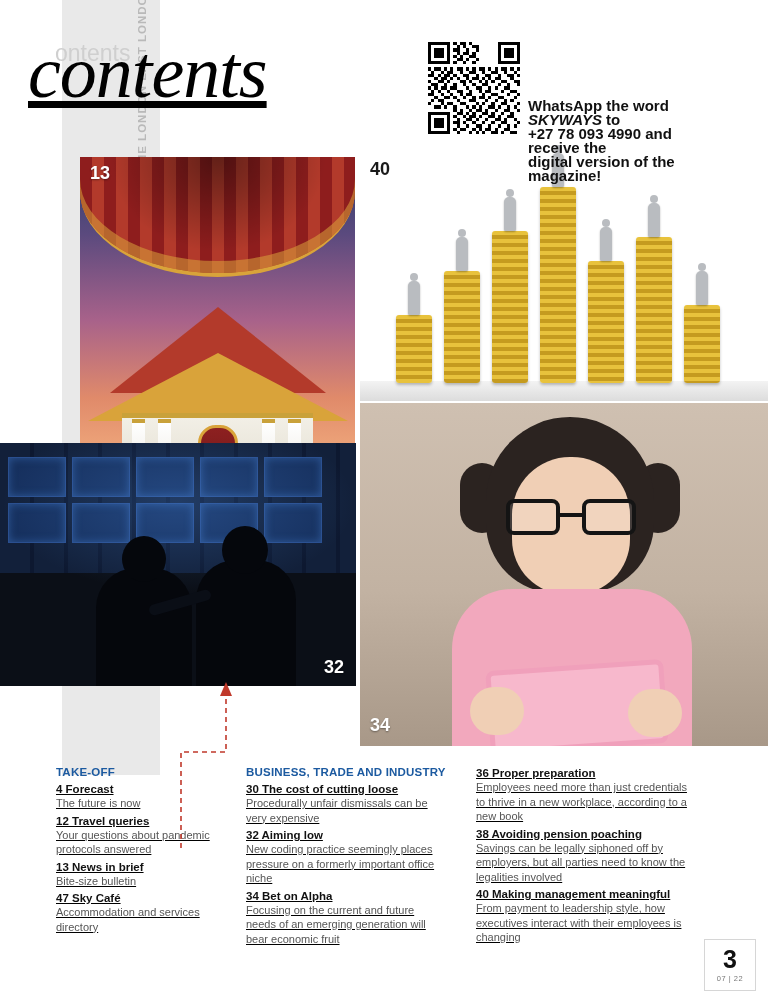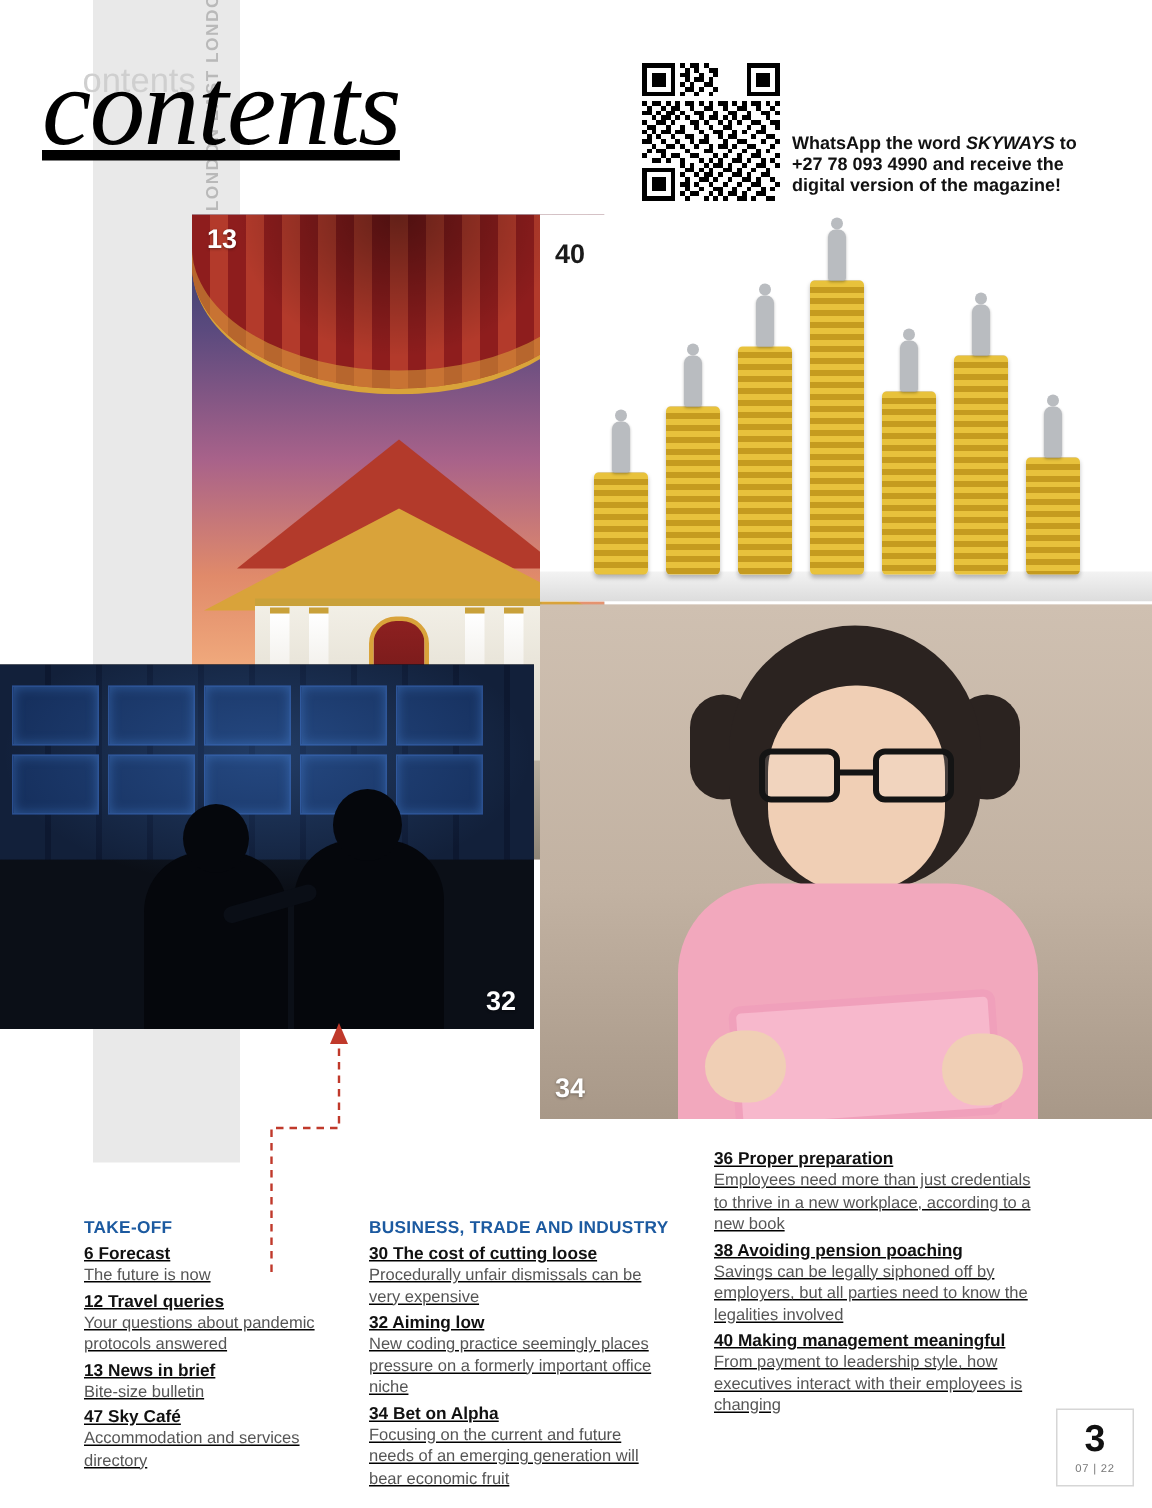--- a/index.html
+++ b/index.html
@@ -68,23 +68,23 @@
     width: 300px; height: 96px;
     z-index: 6;
   }
   .qr-code {
     position: absolute; left: 0; top: 0;
     width: 92px; height: 92px;
     background: #ffffff;
   }
   .qr-text {
     position: absolute;
-    left: 100px; top: 46px;
+    left: 100px; top: 57px;
     width: 196px;
-    font-size: 12px;
+    font-size: 15px;
     line-height: 14px;
     font-weight: bold;
     color: #111;
   }
   .qr-text .kw {
     font-style: italic;
     font-weight: bold;
   }
 
   
@@ -96,21 +96,21 @@
   .img .num {
     position: absolute;
     font-size: 18px;
     font-weight: bold;
     color: #ffffff;
     z-index: 3;
     text-shadow: 0 1px 2px rgba(0,0,0,.4);
   }
 
   
-  #img-temple { left: 80px; top: 143px; width: 275px; height: 430px; margin-left: 48px; }
+  #img-temple { left: 80px; top: 157px; width: 275px; height: 430px; }
   #img-temple .num { left: 10px; top: 6px; }
   .temple-sky {
     position: absolute; left: 0; top: 0; width: 100%; height: 100%;
     background:
       linear-gradient(180deg,#2e3d6b 0%, #5b4a7e 18%, #a8628a 38%, #e08a6a 56%, #f0a97c 70%, #c08a6e 84%, #8d6c5c 100%);
   }
   .temple-arch {
     position: absolute; left: 0; top: 0; width: 100%; height: 120px;
     background:
       repeating-linear-gradient(90deg, #8e1d1d 0 12px, #b33a2b 12px 24px),
@@ -280,21 +280,20 @@
   #col1 { left: 56px; width: 168px; }
   #col2 { left: 246px; width: 200px; }
   #col3 { left: 476px; width: 216px; }
 
   .sec-head {
     font-size: 11.5px;
     font-weight: bold;
     color: #1c5aa0;
     letter-spacing: .2px;
     margin-bottom: 4px;
-    margin-top: 47px;
   }
   .entry { margin-bottom: 1px; text-decoration: underline; }
   .entry .title {
     font-size: 11.5px;
     font-weight: bold;
     color: #111;
     line-height: 14px;
   }
   .entry .desc {
     font-size: 11px;
@@ -640,21 +639,21 @@
   </div>
 
   <svg class="arrow-svg" viewBox="0 0 70 170">
     <path d="M13 168 L13 72 L58 72 L58 14" fill="none" stroke="#c0392b" stroke-width="1.6" stroke-dasharray="5,4"></path>
     <polygon points="58,2 52,16 64,16" fill="#c0392b"></polygon>
   </svg>
 
   <div class="col" id="col1">
     <div class="sec-head">TAKE-OFF</div>
     <div class="entry">
-      <div class="title">6 Forecast</div>
+      <div class="title">4 Forecast</div>
       <div class="desc">The future is now</div>
     </div>
     <div class="entry">
       <div class="title">12 Travel queries</div>
       <div class="desc">Your questions about pandemic protocols answered</div>
     </div>
     <div class="entry">
       <div class="title">13 News in brief</div>
       <div class="desc">Bite-size bulletin</div>
     </div>

